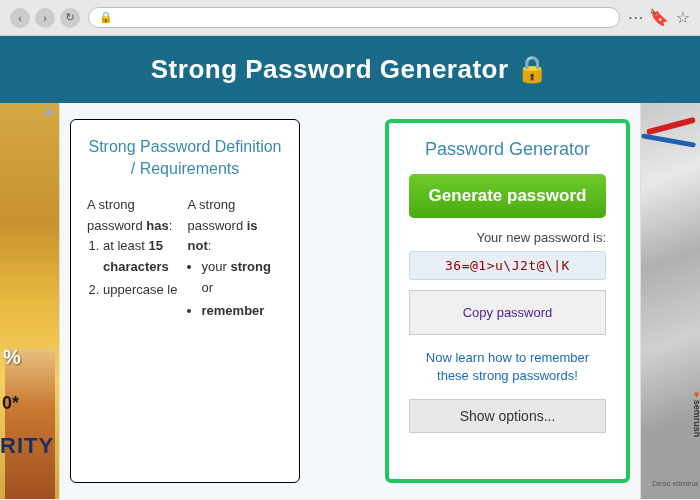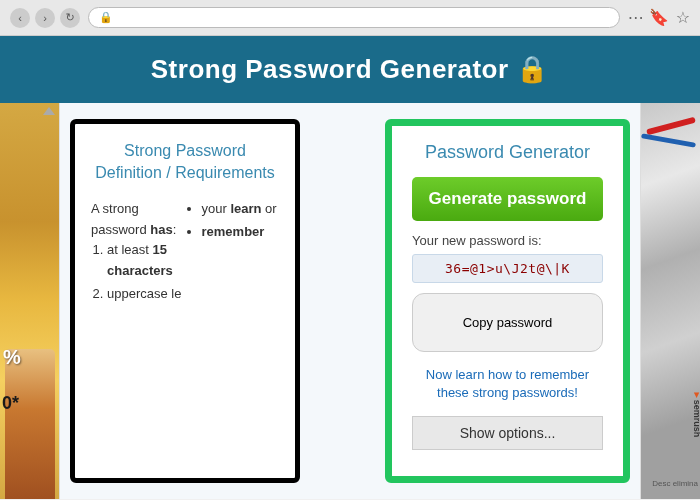--- a/index.html
+++ b/index.html
@@ -126,21 +126,21 @@
       left: 0px;
       font-size: 22px;
       font-weight: bold;
       color: #1a3060;
       letter-spacing: 1px;
     }
 
     
     .left-card {
       background: white;
-      border: 5px solid #000000;
+      border: 1px solid #000000;
       border-radius: 6px;
       margin: 16px 10px;
       padding: 16px;
       width: 230px;
       flex-shrink: 0;
     }
     .left-card h2 {
       color: #3a8ab0;
       font-size: 16px;
       text-align: center;
@@ -162,21 +162,21 @@
     .def-col ol { padding-left: 16px; }
     .def-col ul { padding-left: 14px; list-style-type: disc; }
     .def-col li { margin-bottom: 2px; }
 
     
     .middle-spacer { flex: 1; }
 
     
     .right-card {
       background: white;
-      border: 7px solid #22c55e;
+      border: 4px solid #22c55e;
       border-radius: 6px;
       margin: 16px 10px;
       padding: 16px 20px;
       width: 245px;
       flex-shrink: 0;
     }
     .right-card h2 {
       color: #3a8ab0;
       font-size: 18px;
       text-align: center;
@@ -190,46 +190,46 @@
       border: none;
       border-radius: 5px;
       padding: 12px 8px;
       font-size: 17px;
       font-weight: bold;
       cursor: pointer;
       margin-bottom: 12px;
       text-align: center;
     }
     .password-label {
-      text-align: left;
+      text-align: right;
       color: #444;
       font-size: 13px;
       margin-bottom: 6px;
     }
     .password-display {
       background: #e8eef5;
       border: 1px solid #c8d8e8;
       border-radius: 3px;
       padding: 6px 14px;
       font-family: monospace;
       font-size: 13px;
       color: #8B0000;
       margin-bottom: 10px;
       text-align: center;
       letter-spacing: 0.5px;
     }
     .copy-btn {
       width: 100%;
       background: #f0f0f0;
       border: 1px solid #ccc;
-      border-radius: 12px;
-      padding: 21px 12px;
+      border-radius: 0;
+      padding: 14px 12px;
       font-size: 13px;
       cursor: pointer;
-      color: #000000;
+      color: #4c1d95;
       text-align: center;
       margin-bottom: 14px;
     }
     .learn-link {
       text-align: center;
       margin-bottom: 14px;
     }
     .learn-link a {
       color: #1a6bb8;
       font-size: 13px;
@@ -311,36 +311,38 @@
 </div>
 
 <div class="main-area">
 
   <div class="left-ad">
     <div class="left-ad-triangle"></div>
     <div class="left-ad-image">
       <div class="ad-person"></div>
       <div class="ad-percent">%</div>
       <div class="ad-label">0*</div>
+      <div class="ad-rity">RITY</div>
     </div>
   </div>
 
   <div class="left-card">
     <h2>Strong Password Definition / Requirements</h2>
     <div class="definition-grid">
       <div class="def-col">
         <p>A strong password <strong>has</strong>:</p>
         <ol>
           <li>at least <strong>15 characters</strong></li>
           <li>uppercase le</li>
         </ol>
       </div>
       <div class="def-col">
+        <p>A strong password <strong>is not</strong>:</p>
         <ul>
-          <li>your <strong>learn</strong> or</li>
+          <li>your <strong>strong</strong> or</li>
           <li><strong>remember</strong></li>
         </ul>
       </div>
     </div>
   </div>
 
   <div class="middle-spacer"></div>
 
   <div class="right-card">
     <h2>Password Generator</h2>

